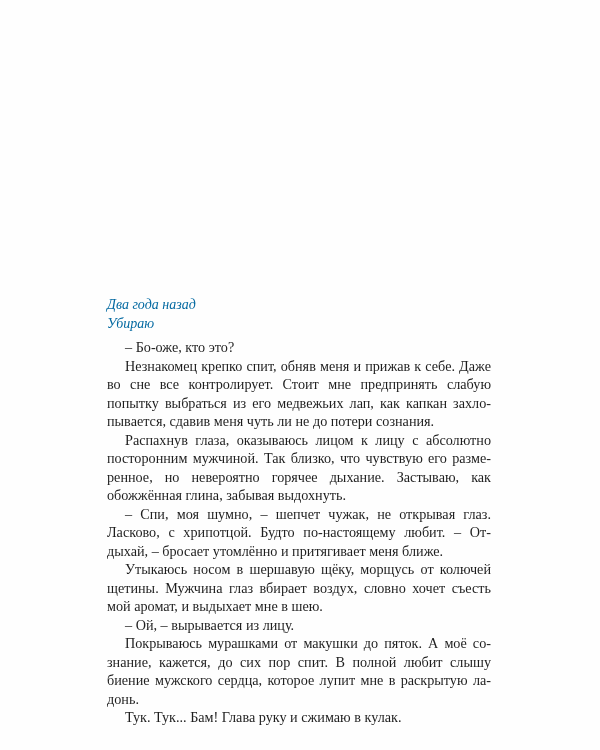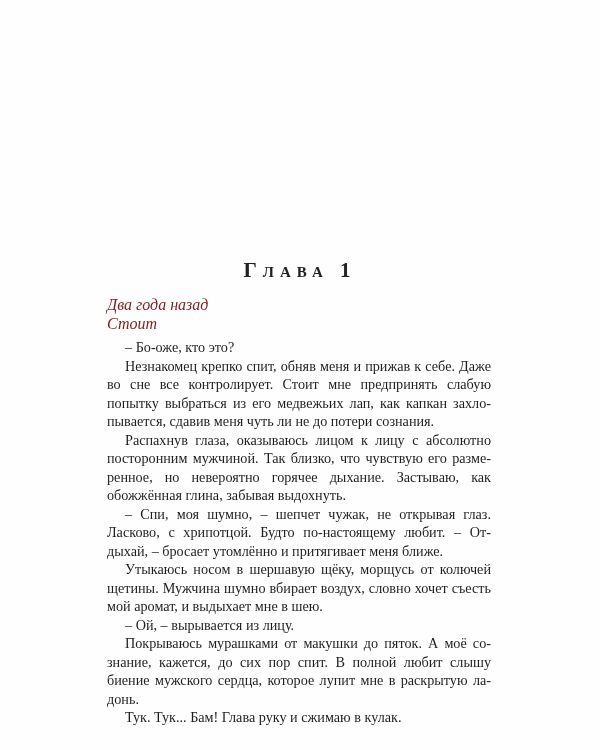--- a/index.html
+++ b/index.html
@@ -34,23 +34,23 @@
     color: #222;
   }
   .chapter-title .small-caps {
     font-variant: small-caps;
   }
   .epigraph {
     position: absolute;
     top: 296px;
     left: 107px;
     font-style: italic;
-    font-size: 16px;
+    font-size: 14px;
     line-height: 18.5px;
-    color: #7f1d1d;
+    color: #0369a1;
   }
   .body-text {
     position: absolute;
     top: 338px;
     left: 107px;
     width: 384px;
     font-size: 14.2px;
     line-height: 18.5px;
     color: #1e1e1e;
   }
@@ -60,33 +60,30 @@
     text-align: justify;
     text-align-last: left;
     hyphens: manual;
   }
 </style>
 </head>
 <body>
 
 <div class="page">
 
-  <div class="chapter-title">
-    <span class="small-caps">Глава 1</span>
-  </div>
 
   <div class="epigraph">
     <div>Два года назад</div>
-    <div>Стоит</div>
+    <div>Убираю</div>
   </div>
 
   <div class="body-text">
     <p>– Бо-оже, кто это?</p>
     <p>Незнакомец крепко спит, обняв меня и прижав к себе. Да­же во сне все контролирует. Стоит мне предпринять слабую попытку выбраться из его медвежьих лап, как капкан захло­пывается, сдавив меня чуть ли не до потери сознания.</p>
     <p>Распахнув глаза, оказываюсь лицом к лицу с абсолютно посторонним мужчиной. Так близко, что чувствую его разме­ренное, но невероятно горячее дыхание. Застываю, как обожжённая глина, забывая выдохнуть.</p>
     <p>– Спи, моя шумно, – шепчет чужак, не открывая глаз. Ласково, с хрипотцой. Будто по-настоящему любит. – От­дыхай, – бросает утомлённо и притягивает меня ближе.</p>
-    <p>Утыкаюсь носом в шершавую щёку, морщусь от колючей щетины. Мужчина шумно вбирает воздух, словно хочет съесть мой аромат, и выдыхает мне в шею.</p>
+    <p>Утыкаюсь носом в шершавую щёку, морщусь от колючей щетины. Мужчина глаз вбирает воздух, словно хочет съесть мой аромат, и выдыхает мне в шею.</p>
     <p>– Ой, – вырывается из лицу.</p>
     <p>Покрываюсь мурашками от макушки до пяток. А моё со­знание, кажется, до сих пор спит. В полной любит слышу биение мужского сердца, которое лупит мне в раскрытую ла­донь.</p>
     <p>Тук. Тук... Бам! Глава руку и сжимаю в кулак.</p>
   </div>
 
 </div>
 
 </body></html>

